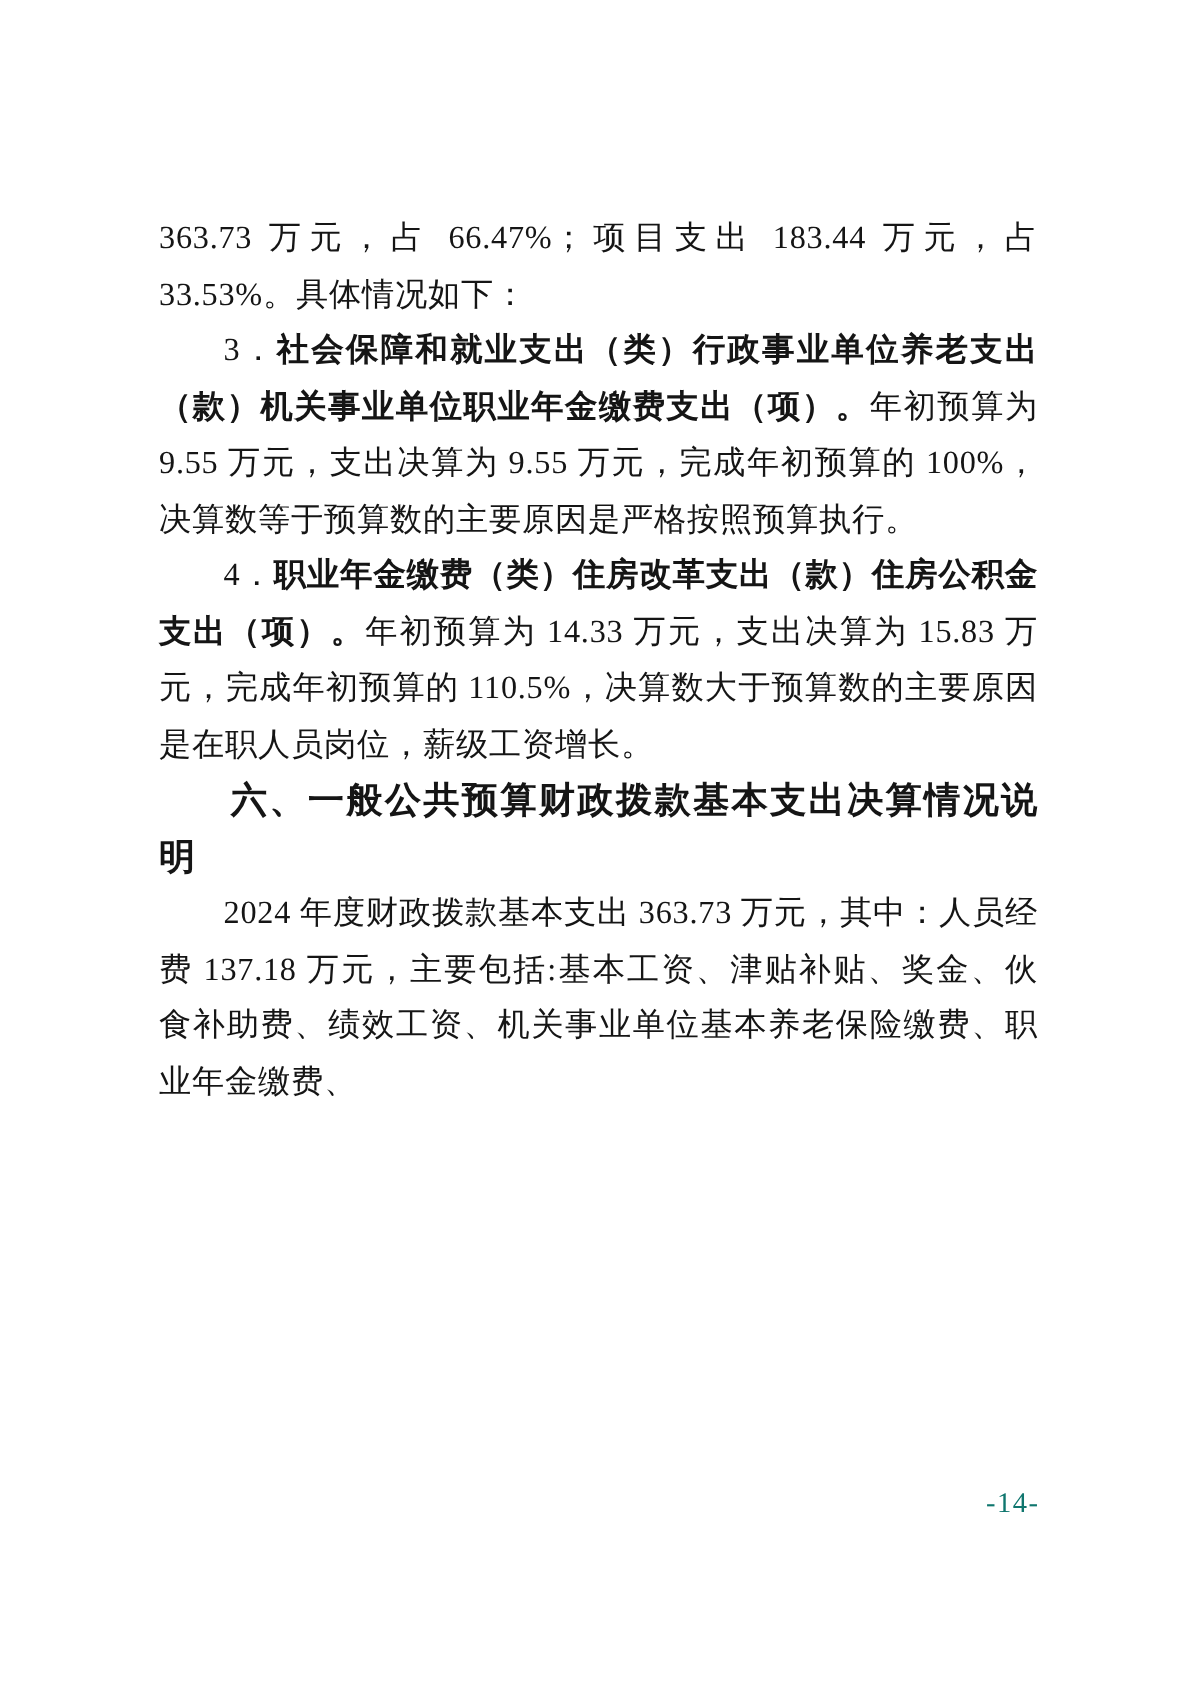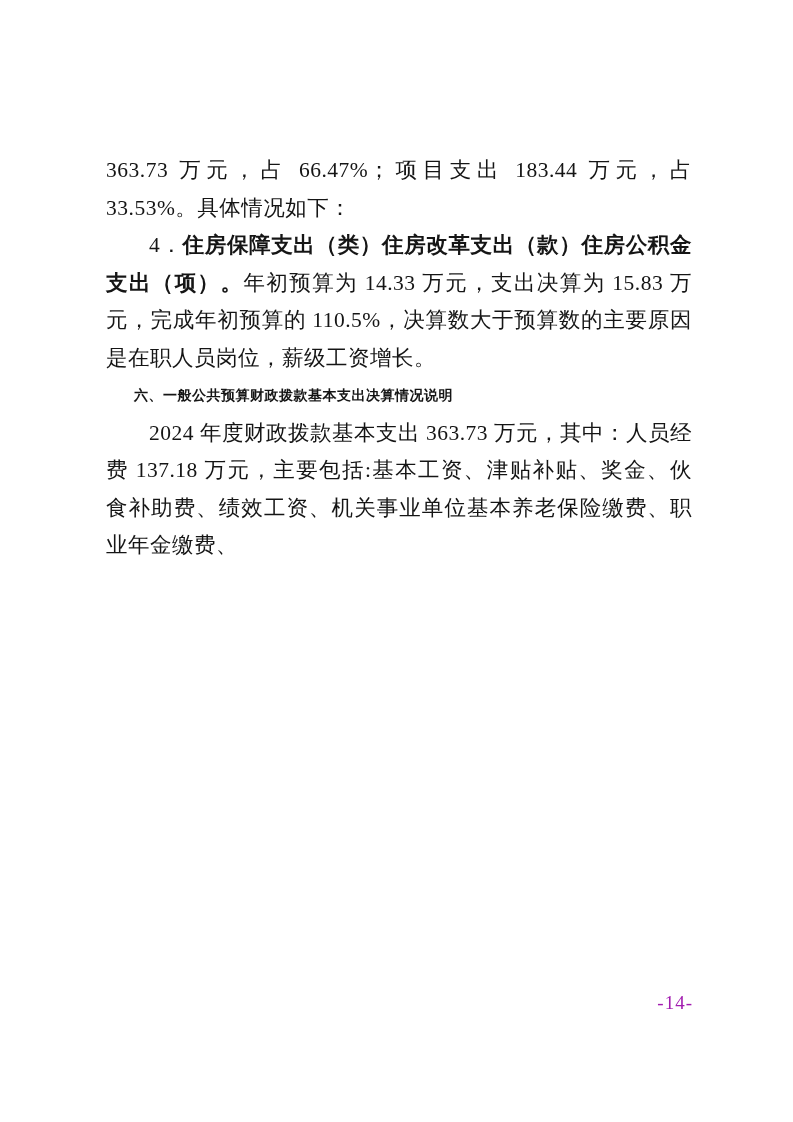--- a/index.html
+++ b/index.html
@@ -12,70 +12,71 @@
     width: 793px;
     height: 1122px;
     background: #ffffff;
     overflow: hidden;
     font-family: "Liberation Serif", "DejaVu Serif", serif;
     color: #151515;
   }
   .content {
     position: absolute;
     left: 106px;
-    top: 152px;
+    top: 140px;
     width: 586px;
   }
   .para {
     margin: 0;
     font-size: 21.5px;
     line-height: 37.5px;
     text-align: justify;
     letter-spacing: 0.5px;
     font-weight: 400;
   }
   .indent {
     text-indent: 2em;
   }
   .item-title {
     font-weight: 700;
     font-family: "Liberation Sans", "DejaVu Sans", sans-serif;
   }
   .section-heading {
     margin: 0;
-    font-size: 14px;
+    font-size: 24px;
     line-height: 37.5px;
     letter-spacing: 0.5px;
     text-indent: 2em;
     font-weight: 700;
     font-family: "Liberation Sans", "DejaVu Sans", sans-serif;
     text-align: justify;
   }
   .page-number {
     position: absolute;
     top: 992px;
     right: 100px;
     font-size: 19px;
     letter-spacing: 1px;
-    color: #a21caf;
+    color: #0f766e;
     font-family: "Liberation Serif", "DejaVu Serif", serif;
   }
 </style>
 </head>
 <body>
 
 <div class="page">
   <main class="content">
 
     <p class="para">363.73 万元，占 66.47%；项目支出 183.44 万元，占 33.53%。具体情况如下：</p>
 
 
 
+    <p class="para indent"><span>3．</span><span class="item-title">社会保障和就业支出（类）行政事业单位养老支出（款）机关事业单位职业年金缴费支出（项）。</span><span>年初预算为 9.55 万元，支出决算为 9.55 万元，完成年初预算的 100%，决算数等于预算数的主要原因是严格按照预算执行。</span></p>
 
-    <p class="para indent"><span>4．</span><span class="item-title">住房保障支出（类）住房改革支出（款）住房公积金支出（项）。</span><span>年初预算为 14.33 万元，支出决算为 15.83 万元，完成年初预算的 110.5%，决算数大于预算数的主要原因是在职人员岗位，薪级工资增长。</span></p>
+    <p class="para indent"><span>4．</span><span class="item-title">职业年金缴费（类）住房改革支出（款）住房公积金支出（项）。</span><span>年初预算为 14.33 万元，支出决算为 15.83 万元，完成年初预算的 110.5%，决算数大于预算数的主要原因是在职人员岗位，薪级工资增长。</span></p>
 
     <h2 class="section-heading">六、一般公共预算财政拨款基本支出决算情况说明</h2>
 
     <p class="para indent">2024 年度财政拨款基本支出 363.73 万元，其中：人员经费 137.18 万元，主要包括:基本工资、津贴补贴、奖金、伙食补助费、绩效工资、机关事业单位基本养老保险缴费、职业年金缴费、</p>
 
   </main>
 
   <div class="page-number">-14-</div>
 </div>
 

